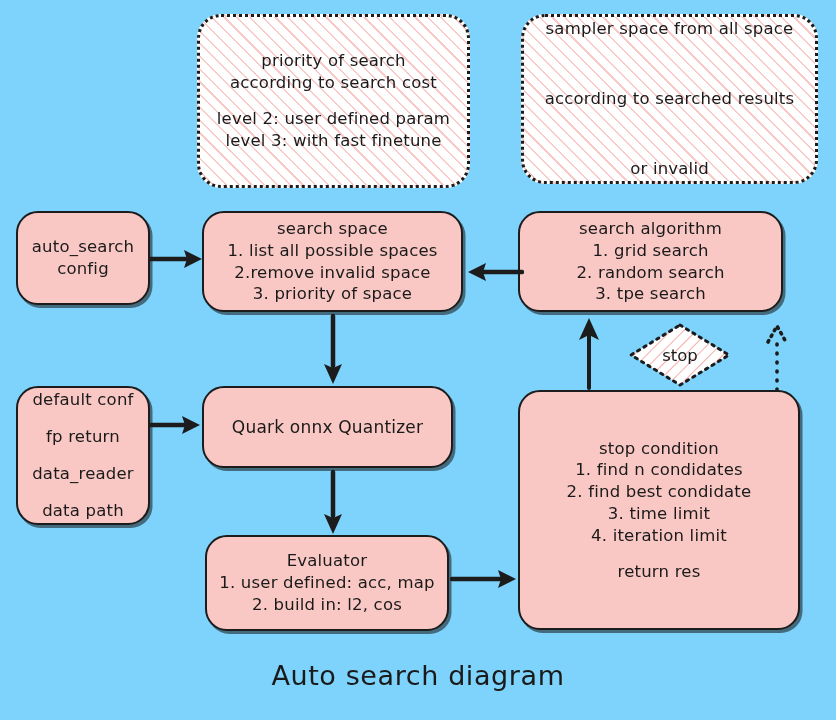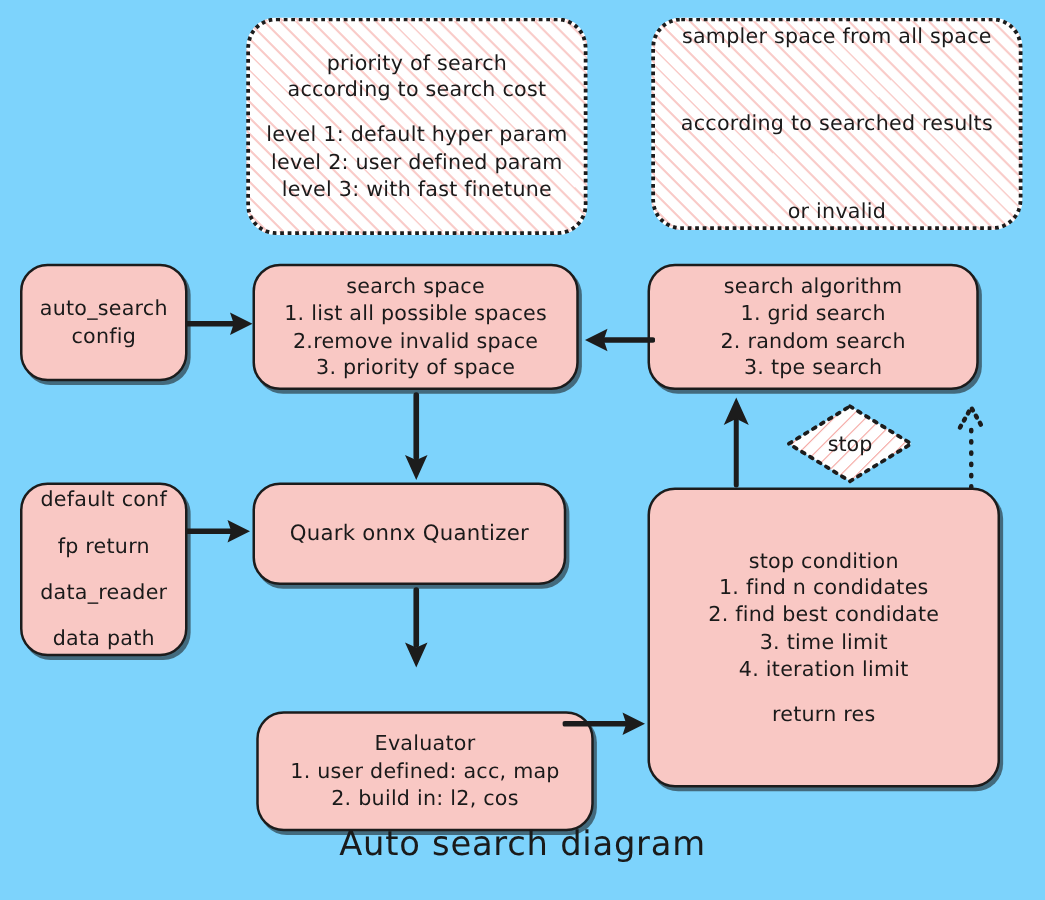--- a/index.html
+++ b/index.html
@@ -91,23 +91,22 @@
   }
   #box-quantizer {
     left: 202px; top: 386px; width: 251px; height: 82px;
     font-size: 17px;
   }
   #box-stop-condition {
     left: 518px; top: 390px; width: 282px; height: 240px;
     font-size: 16.5px;
   }
   #box-evaluator {
-    left: 205px; top: 535px; width: 270px; height: 96px;
-    font-size: 16.5px;
-    margin-top: 34px;
+    left: 205px; top: 535px; width: 244px; height: 96px;
+    font-size: 16.5px;
   }
 
   
   #diamond-stop {
     position: absolute;
     left: 628px; top: 322px;
     width: 104px; height: 66px; text-decoration: underline;
   }
   #diamond-stop .dshape {
     position: absolute;
@@ -143,21 +142,20 @@
 </style>
 </head>
 <body>
 
 <div id="canvas">
 
   <div class="node hatch-node" id="note-priority">
     <span class="line">priority of search</span>
     <span class="line">according to search cost</span>
     <span class="gap"></span>
-    <span class="line">level 1: default hyper param</span>
     <span class="line">level 2: user defined param</span>
     <span class="line">level 3: with fast finetune</span>
   </div>
 
   <div class="node hatch-node" id="note-sampler">
     <span class="line">sampler space from all space</span>
     <span class="line">according to searched results</span>
     <span class="line">or invalid</span>
   </div>
 

